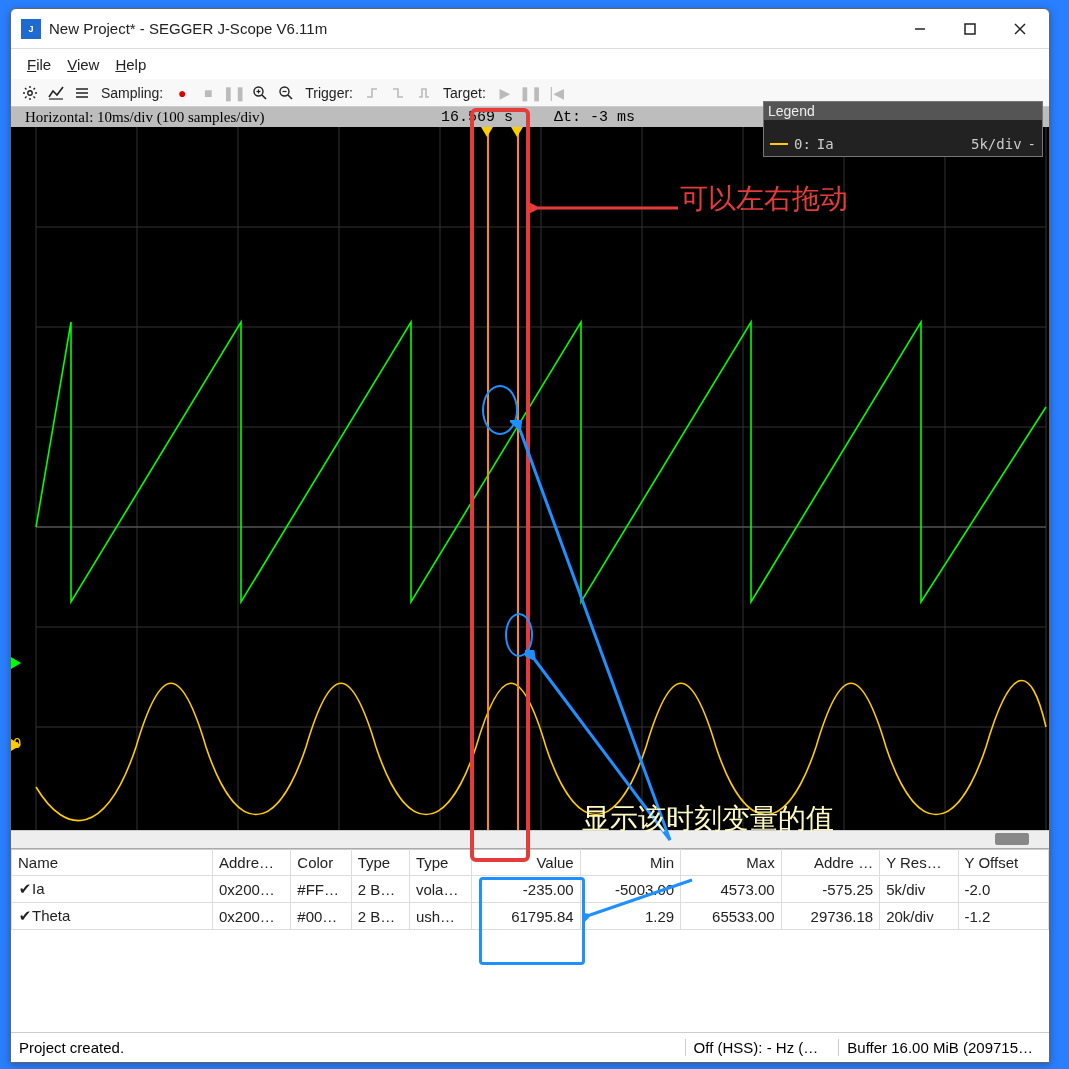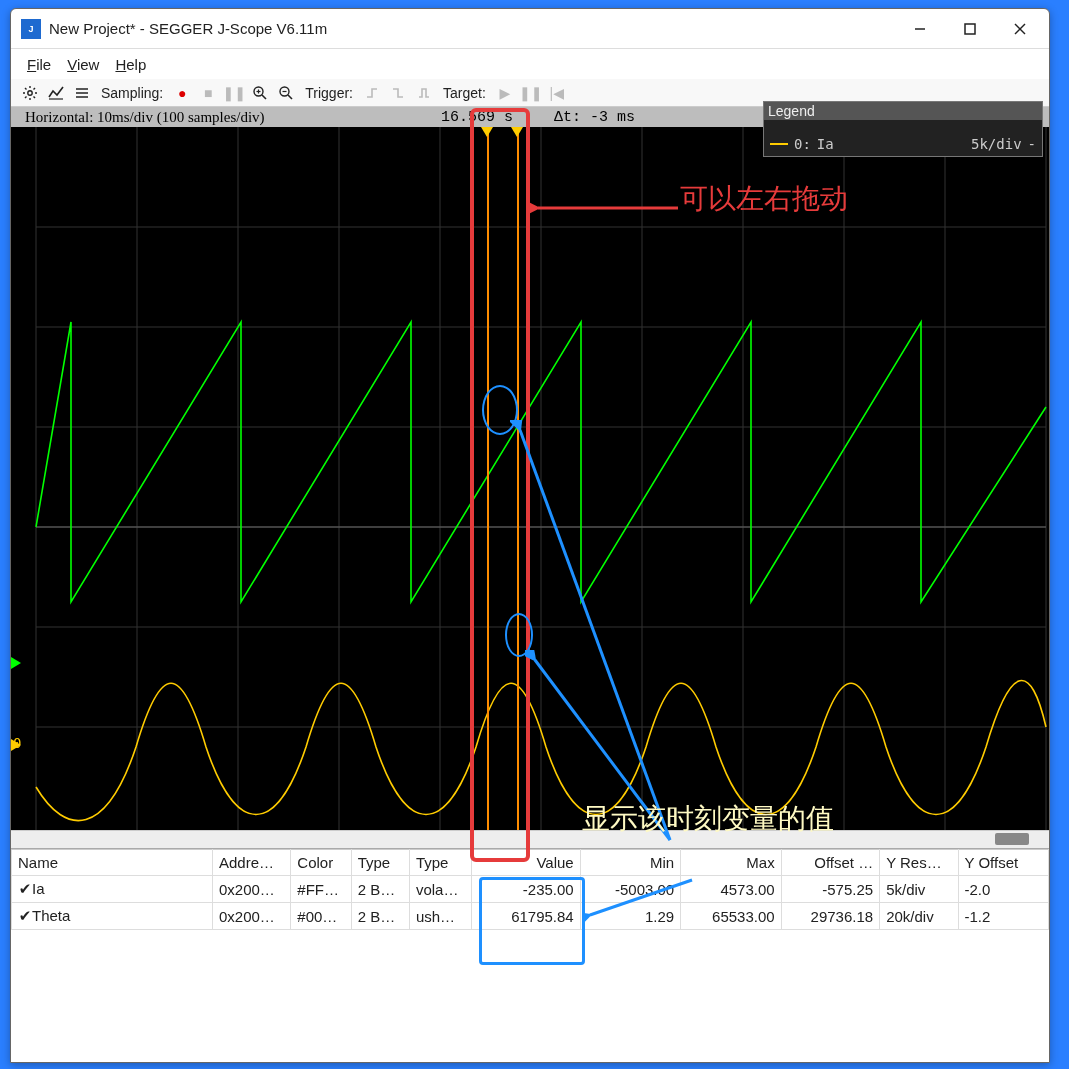--- a/index.html
+++ b/index.html
@@ -249,21 +249,21 @@
       <thead>
           <tr>
         <th>Name</th>
         <th>Addre…</th>
         <th>Color</th>
         <th>Type</th>
         <th>Type</th>
         <th class="num">Value</th>
         <th class="num">Min</th>
         <th class="num">Max</th>
-        <th class="num">Offset …</th>
+        <th class="num">Addre …</th>
         <th>Y Res…</th>
         <th>Y Offset</th>
       </tr>
         </thead>
       <tbody>
         <tr>
           <td><span class="chk">✔</span><span>Ia</span></td>
           <td>0x200…</td>
           <td>#FF…</td>
           <td>2 B…</td>
@@ -285,20 +285,26 @@
           <td class="num">1.29</td>
           <td class="num">65533.00</td>
           <td class="num">29736.18</td>
           <td>20k/div</td>
           <td>-1.2</td>
         </tr>
       </tbody>
     </table>
   </div>
 
+  <div class="statusbar">
+    <span>Project created.</span>
+    <span class="sp"></span>
+    <span class="seg" style="max-width:160px;">Off (HSS): - Hz (…</span>
+    <span class="seg" style="max-width:250px;">Buffer 16.00 MiB (209715…</span>
+  </div>
 </div>
 
 <div class="red-box" style="left:470px; top:108px; width:60px; height:754px;"></div>
 <div class="blue-box" style="left:479px; top:877px; width:106px; height:88px;"></div>
 <div class="blue-ellipse" style="left:482px; top:385px; width:36px; height:50px;"></div>
 <div class="blue-ellipse" style="left:505px; top:613px; width:28px; height:44px;"></div>
 
 <svg class="arrow" style="left:530px; top:188px;" width="150" height="40">
   <defs>
       <marker id="ar" viewBox="0 0 10 10" refX="1" refY="5" markerWidth="8" markerHeight="8" orient="auto">

